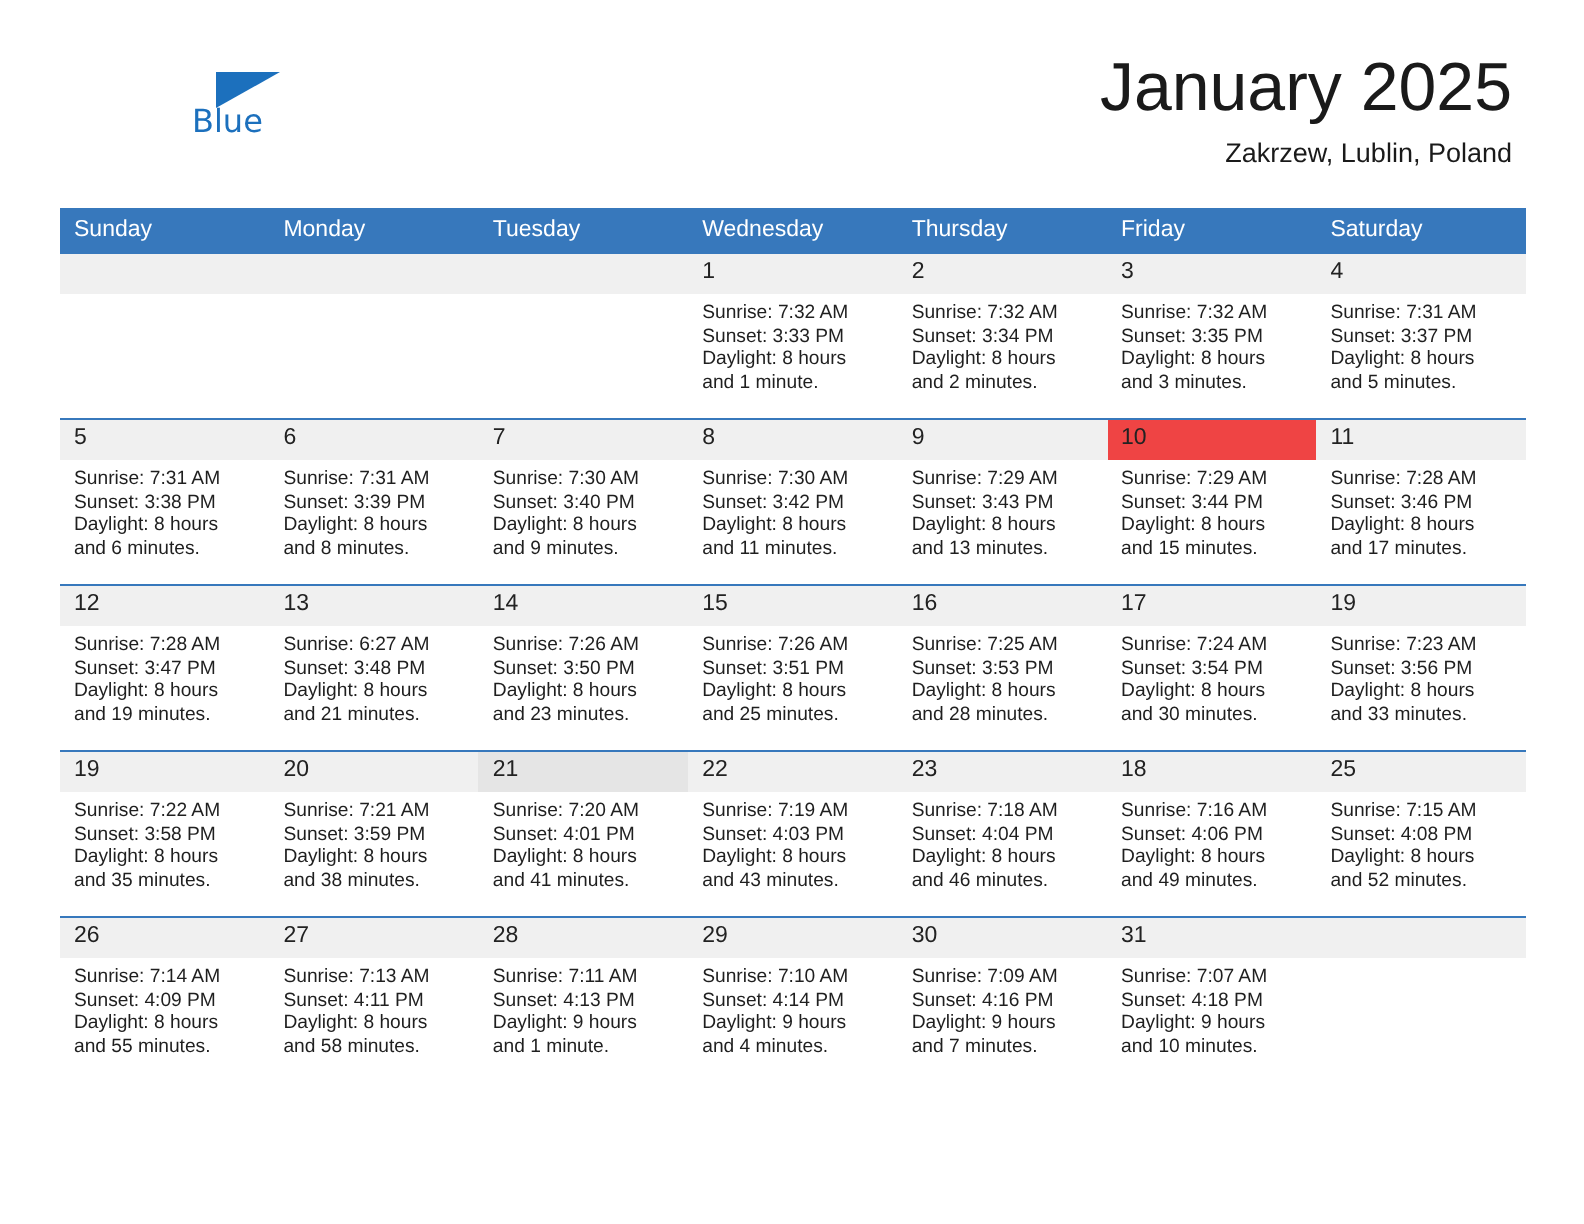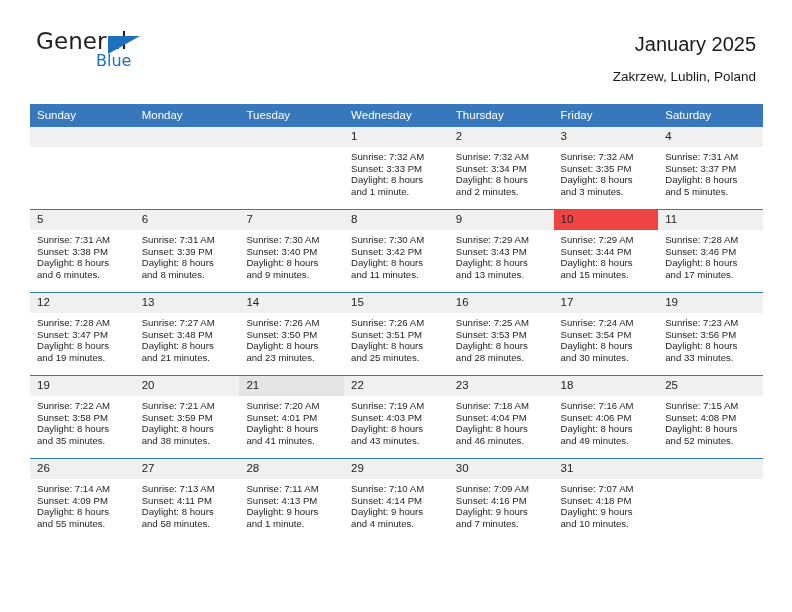--- a/index.html
+++ b/index.html
@@ -65,21 +65,21 @@
     font-weight: 400;
   }
 
   .titles {
     position: absolute;
     right: 0;
     top: 0;
     text-align: right;
   }
   .cal-title {
-    font-size: 20px;
+    font-size: 34px;
     font-weight: 400;
     color: #1a1a1a;
     line-height: 32px;
     white-space: nowrap;
   }
   .cal-subtitle {
     font-size: 13.5px;
     font-weight: 400;
     color: #1a1a1a;
     line-height: 20px;
@@ -137,21 +137,20 @@
   }
 </style>
 </head>
 <body>
 
 <div class="page">
 
   <div class="header">
 
     <div class="brand">
-      <span class="brand-general" style="color: rgb(35, 31, 32);">General</span>
       <span class="brand-triangle" style="border-left-color: rgb(28, 112, 189);"></span>
       <span class="brand-blue" style="color: rgb(28, 112, 189);">Blue</span>
     </div>
 
     <div class="titles">
       <div class="cal-title">January 2025</div>
       <div class="cal-subtitle">Zakrzew, Lublin, Poland</div>
     </div>
 
   </div>
@@ -287,21 +286,21 @@
             <div class="details">
               <div>Sunrise: 7:28 AM</div>
               <div>Sunset: 3:47 PM</div>
               <div>Daylight: 8 hours</div>
               <div>and 19 minutes.</div>
             </div>
           </td>
           <td style="border-top-color: rgb(55, 120, 188);">
             <div class="daynum" style="background: rgb(240, 240, 240);">13</div>
             <div class="details">
-              <div>Sunrise: 7:27 AM</div>
+              <div>Sunrise: 6:27 AM</div>
               <div>Sunset: 3:48 PM</div>
               <div>Daylight: 8 hours</div>
               <div>and 21 minutes.</div>
             </div>
           </td>
           <td style="border-top-color: rgb(55, 120, 188);">
             <div class="daynum" style="background: rgb(240, 240, 240);">14</div>
             <div class="details">
               <div>Sunrise: 7:26 AM</div>
               <div>Sunset: 3:50 PM</div>

